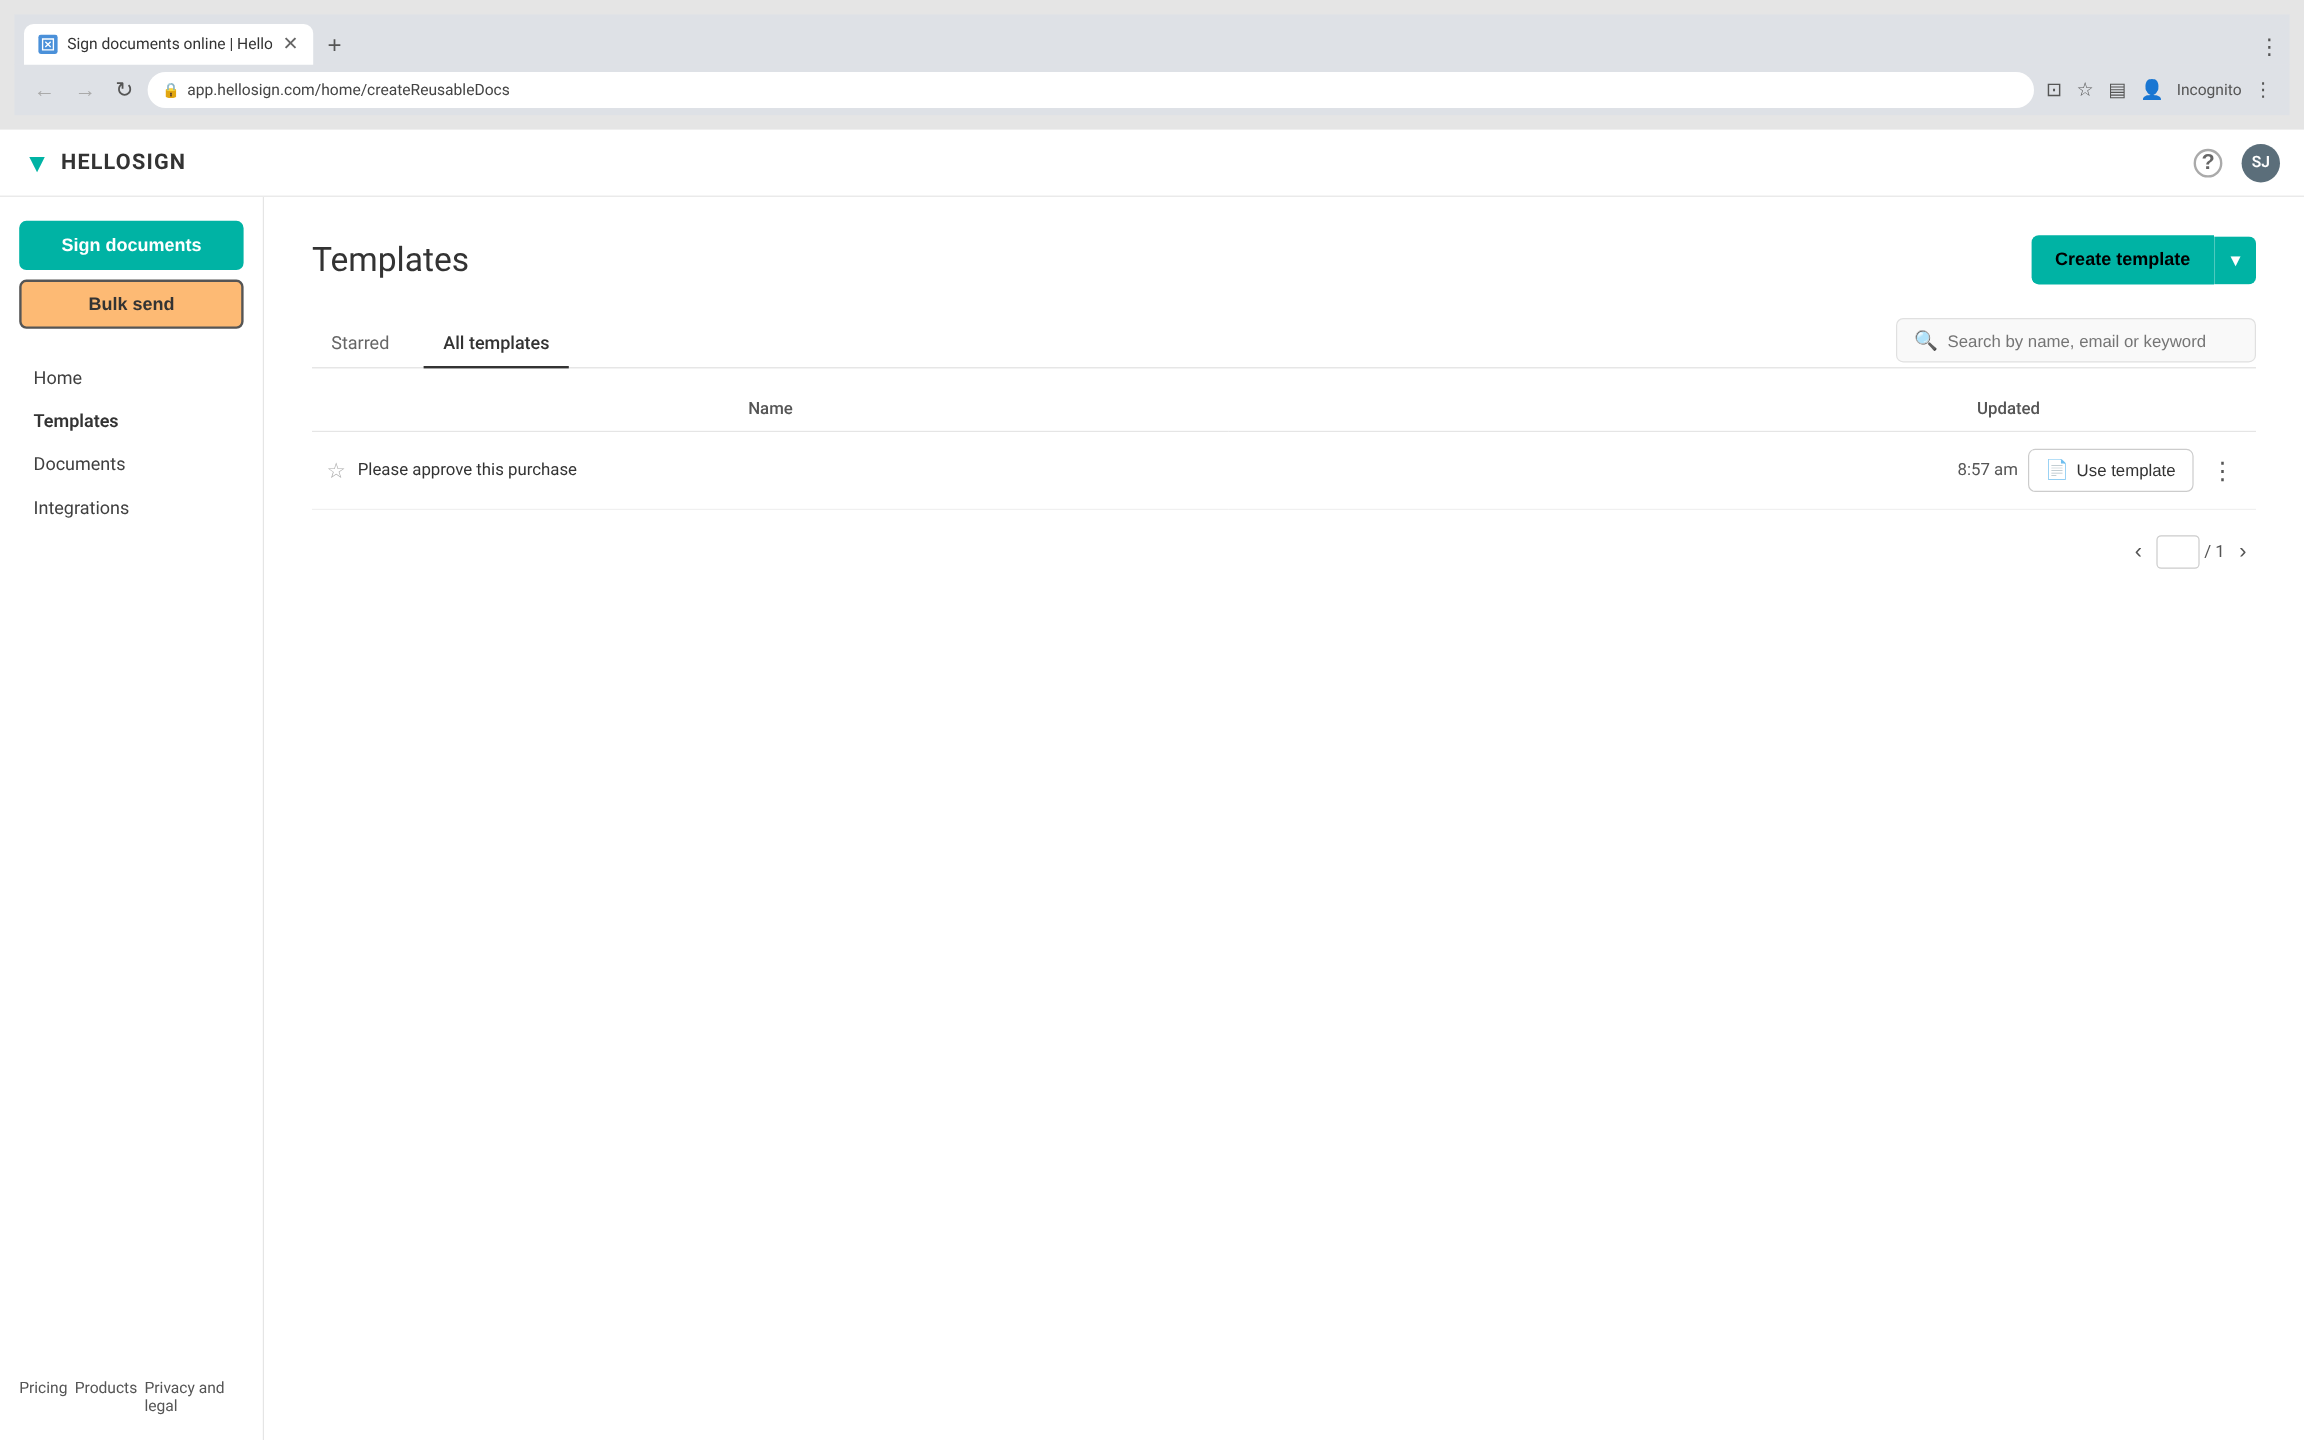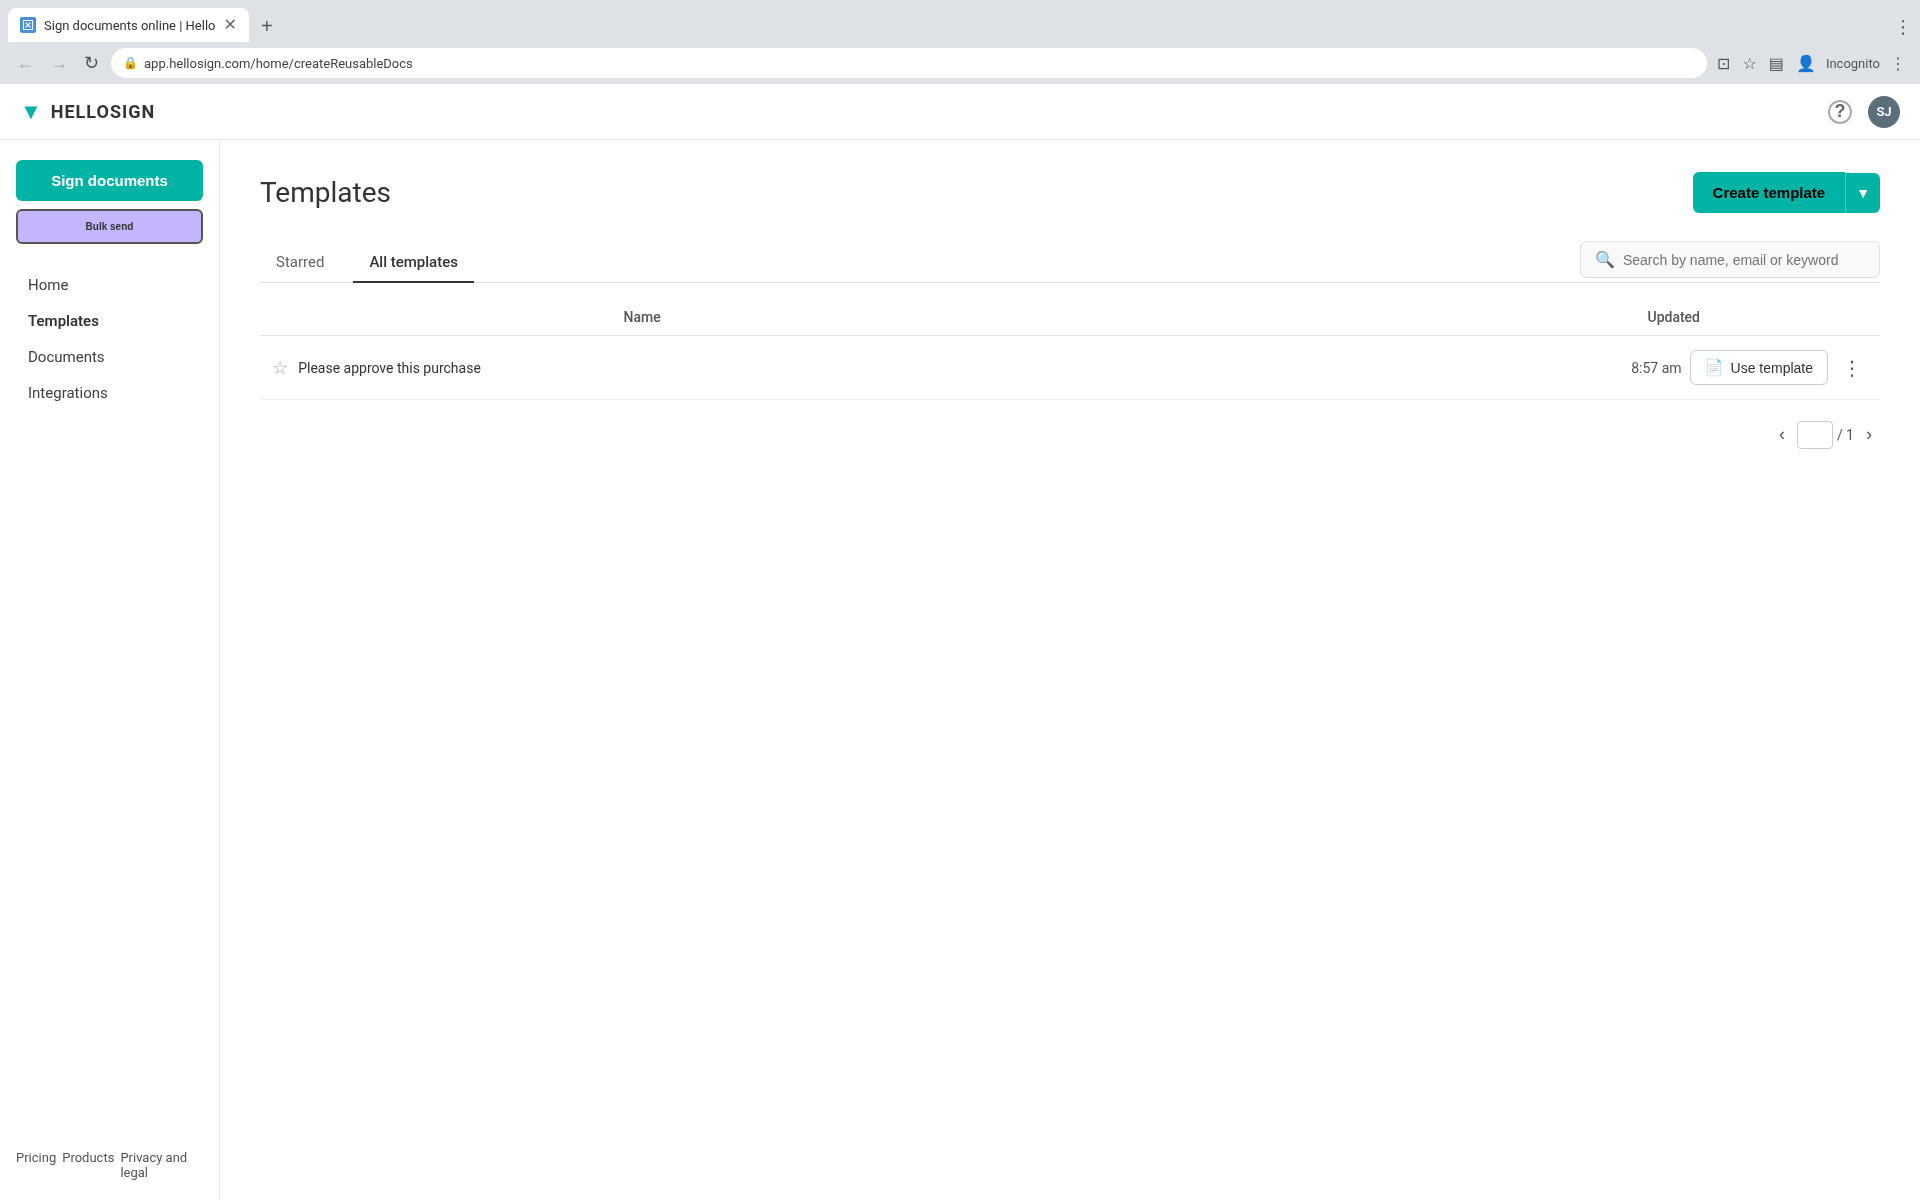--- a/index.html
+++ b/index.html
@@ -1,19 +1,19 @@
 <!DOCTYPE html>
 <html><head>
   <meta charset="utf-8">
   <style>
     * { margin: 0; padding: 0; box-sizing: border-box; }
     body { font-family: -apple-system, BlinkMacSystemFont, 'Segoe UI', Roboto, sans-serif; background: #fff; color: #333; display: flex; flex-direction: column; height: 100vh; overflow: hidden; }
 
     
-    .browser-chrome { background: #e5e5e5; padding: 0; flex-shrink: 0; }
+    .browser-chrome { background: #e5e5e5; padding: 12px; flex-shrink: 0; }
     .browser-tab-bar { display: flex; align-items: flex-end; padding: 8px 8px 0; background: #dee1e6; }
     .browser-tab { display: flex; align-items: center; background: #fff; border-radius: 8px 8px 0 0; padding: 6px 12px; font-size: 13px; color: #333; gap: 8px; min-width: 200px; height: 34px; }
     .browser-tab .tab-favicon { width: 16px; height: 16px; background: #4a90d9; border-radius: 2px; display: flex; align-items: center; justify-content: center; }
     .browser-tab .tab-favicon svg { width: 12px; height: 12px; }
     .browser-tab .tab-title { flex: 1; font-size: 13px; overflow: hidden; text-overflow: ellipsis; white-space: nowrap; }
     .browser-tab .tab-close { cursor: pointer; color: #666; font-size: 16px; line-height: 1; }
     .tab-new-btn { background: none; border: none; cursor: pointer; padding: 4px 8px; font-size: 20px; color: #555; margin-left: 4px; }
     .browser-tab-bar-right { margin-left: auto; display: flex; align-items: center; padding-bottom: 4px; }
     .expand-btn { background: none; border: none; cursor: pointer; color: #555; font-size: 18px; }
 
@@ -37,21 +37,21 @@
     .help-btn { background: none; border: none; cursor: pointer; color: #555; font-size: 20px; width: 32px; height: 32px; border-radius: 50%; display: flex; align-items: center; justify-content: center; }
     .avatar { width: 32px; height: 32px; background: #5b6e7a; border-radius: 50%; display: flex; align-items: center; justify-content: center; color: #fff; font-size: 13px; font-weight: 600; cursor: pointer; }
 
     
     .main-layout { display: flex; flex: 1; overflow: hidden; }
 
     
     .sidebar { width: 220px; flex-shrink: 0; padding: 20px 16px; display: flex; flex-direction: column; border-right: 1px solid #e5e5e5; }
     .sidebar-primary-btns { display: flex; flex-direction: column; gap: 8px; margin-bottom: 24px; }
     .btn-sign { background: #00b3a4; color: #fff; border: none; border-radius: 6px; padding: 12px 16px; font-size: 15px; font-weight: 600; cursor: pointer; text-align: center; }
-    .btn-bulk { background: #c4b5fd; color: #333; border: 2px solid #555; border-radius: 6px; padding: 10px 16px; font-size: 10px; font-weight: 600; cursor: pointer; text-align: center; }
+    .btn-bulk { background: #fdba74; color: #333; border: 2px solid #555; border-radius: 6px; padding: 10px 16px; font-size: 15px; font-weight: 600; cursor: pointer; text-align: center; }
     .sidebar-nav { display: flex; flex-direction: column; gap: 2px; flex: 1; }
     .sidebar-nav-item { padding: 8px 12px; border-radius: 6px; cursor: pointer; font-size: 15px; color: #404040; text-decoration: none; display: block; }
     .sidebar-nav-item.active { font-weight: 600; color: #333; }
     .sidebar-footer { margin-top: auto; padding-top: 16px; display: flex; gap: 6px; }
     .sidebar-footer-link { font-size: 13px; color: #555; cursor: pointer; text-decoration: none; }
 
     
     .content { flex: 1; padding: 32px 40px; overflow-y: auto; }
     .page-header { display: flex; align-items: center; margin-bottom: 28px; }
     .page-title { font-size: 28px; font-weight: 400; color: #333; flex: 1; }

